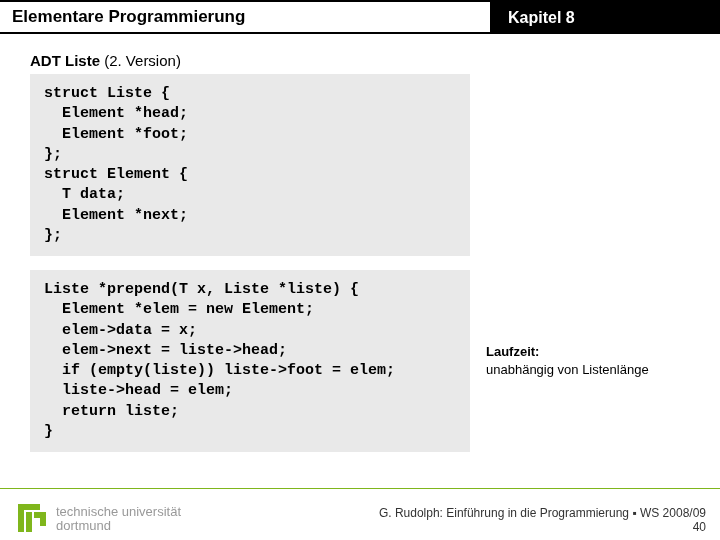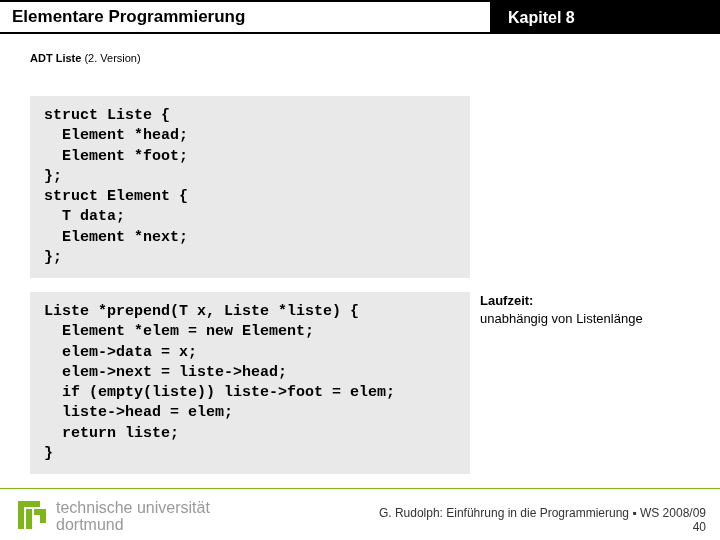--- a/index.html
+++ b/index.html
@@ -35,37 +35,37 @@
     padding-left: 18px;
     font-weight: bold;
     font-size: 16px;
     color: #fff;
   }
   .content {
     padding: 18px 20px 0 30px;
   }
   .subtitle {
     font-weight: bold;
-    font-size: 11px;
+    font-size: 15px;
     color: #000;
-    margin-bottom: 32px;
+    margin-bottom: 5px;
   }
   .subtitle .light { font-weight: normal; }
   .codebox {
     background: #e9e9e9;
     padding: 10px 14px;
     font-family: "Courier New", monospace;
     font-size: 15px;
     font-weight: bold;
     line-height: 1.35;
     white-space: pre;
     color: #000;
   }
   .codebox1 { width: 440px; margin-bottom: 14px; }
-  .row2 { display: flex; gap: 10px; }
+  .row2 { display: flex; align-items: center; gap: 16px; }
   .codebox2 { width: 440px; }
   .runtime {
     font-size: 13px;
     font-weight: bold;
     color: #000;
     line-height: 1.35;
   }
   .runtime .normal { font-weight: normal; }
   .footer {
     position: absolute;
@@ -84,21 +84,21 @@
   .logo-mark {
     width: 30px; height: 30px; position: relative;
   }
   .logo-mark .bar { position:absolute; background:#7fb61c; }
   .logo-mark .b1 { left:0; top:6px; width:6px; height:22px; }
   .logo-mark .b2 { left:0; top:0; width:22px; height:6px; }
   .logo-mark .b3 { left:8px; top:8px; width:6px; height:20px; }
   .logo-mark .b4 { left:16px; top:8px; width:12px; height:6px; }
   .logo-mark .b5 { left:22px; top:8px; width:6px; height:14px; }
   .logo-text {
-    color:#999; font-size:16px; line-height:1.1;
+    color:#999; font-size:13px; line-height:1.1;
   }
   .credit {
     position:absolute; right:14px; bottom:6px;
     text-align:right; font-size:12px; color:#333;margin-top:28px;
   }
 </style>
 </head>
 <body>
 
 <div class="header">

